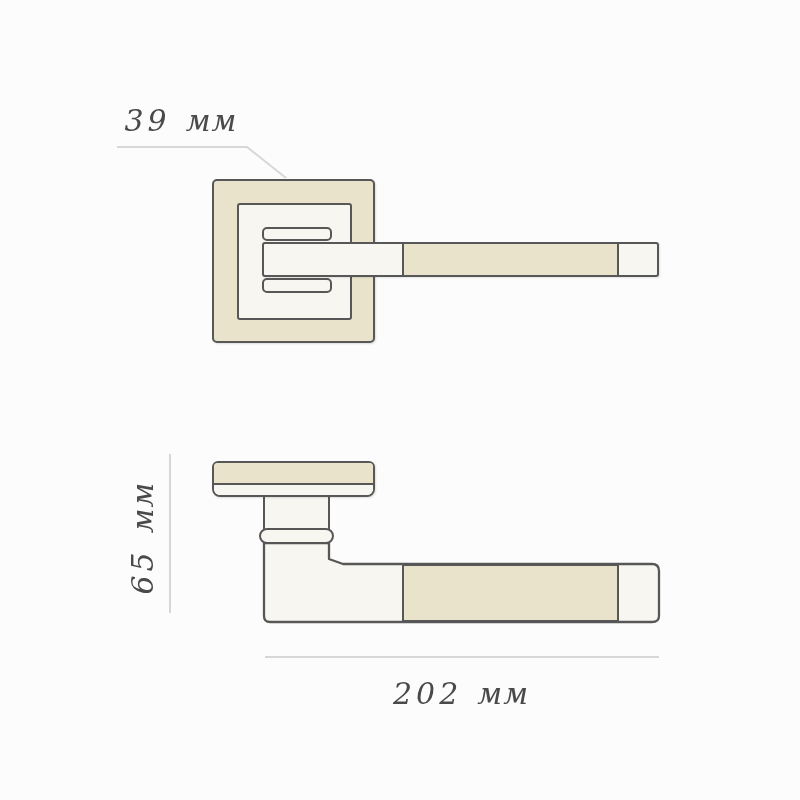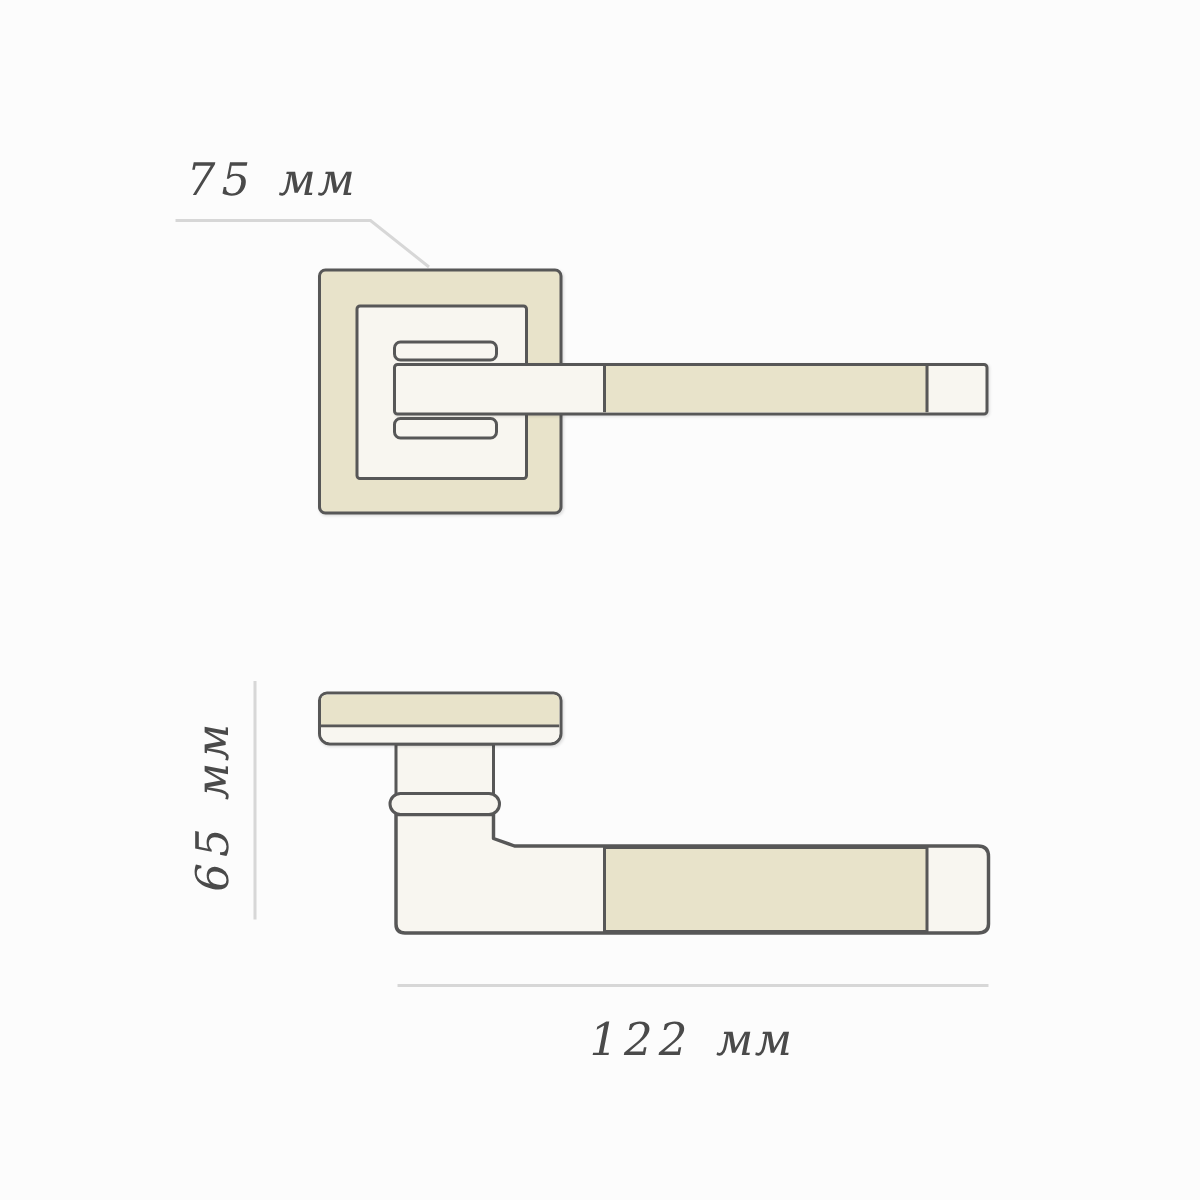--- a/index.html
+++ b/index.html
@@ -77,24 +77,24 @@
   <div class="abs outline arm arm-bottom"></div>
 
   <div class="abs outline neck"></div>
   <div class="abs outline collar"></div>
   <div class="abs outline rosette-side">
     <div class="bar-face"></div>
     <div class="bar-base"></div>
   </div>
 
   <div class="dim-label label-top">
-    <span class="dim-value">75</span><span class="dim-unit">мм</span>
+    <span class="dim-value">39</span><span class="dim-unit">мм</span>
   </div>
 
   <div class="dim-label label-left">
     <span class="dim-value">65</span><span class="dim-unit">мм</span>
   </div>
 
   <div class="dim-label label-bottom">
-    <span class="dim-value">122</span><span class="dim-unit">мм</span>
+    <span class="dim-value">202</span><span class="dim-unit">мм</span>
   </div>
 
 </div>
 
 </body></html>

